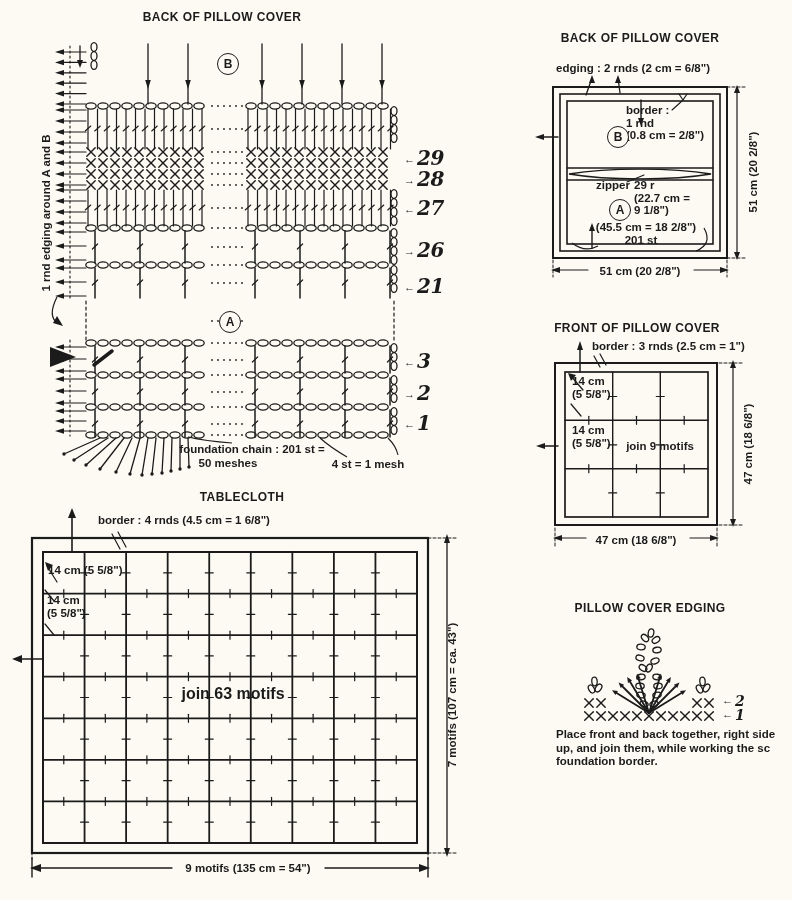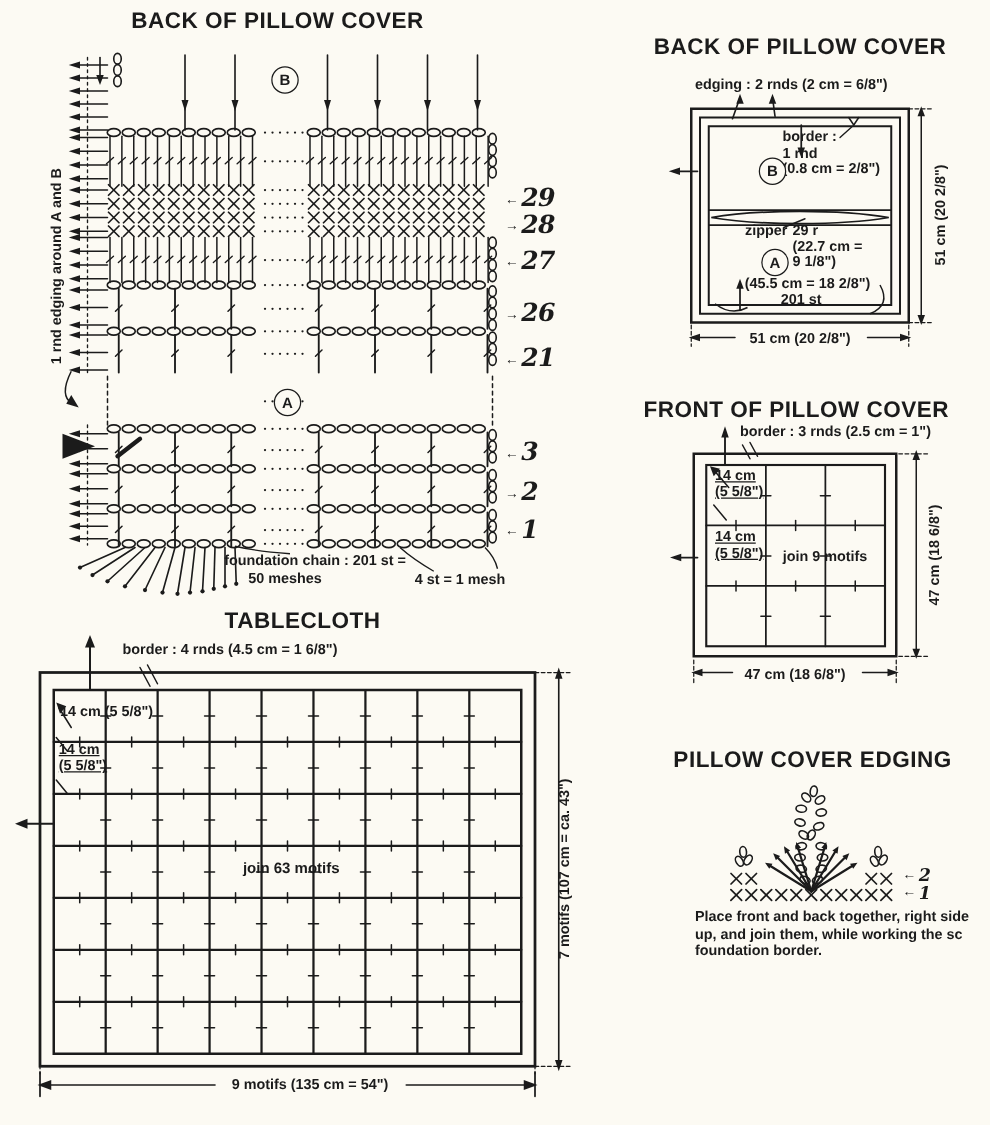--- a/index.html
+++ b/index.html
@@ -2,30 +2,30 @@
 <html><head>
 <meta charset="utf-8">
 <style>
   html,body{margin:0;padding:0;}
   body{font-family:"Liberation Sans",sans-serif;background:#e8e6e0;}
   .page{position:relative;width:792px;height:900px;background:#fcfaf3;overflow:hidden;color:#1b1b1b;}
   #gfx{position:absolute;left:0;top:0;}
   .lab{position:absolute;white-space:nowrap;font-weight:700;color:#1b1b1b;}
   .hlabel{position:absolute;white-space:nowrap;font-weight:700;transform:translate(-50%,-50%);color:#1b1b1b;}
   .vlabel{position:absolute;white-space:nowrap;font-weight:700;transform:translate(-50%,-50%) rotate(-90deg);color:#1b1b1b;}
-  .title{font-size:18px;letter-spacing:.4px;text-align:center;}
+  .title{font-size:12px;letter-spacing:.4px;text-align:center;}
   .t11{font-size:11.5px;}
-  .t12{font-size:12px;}
+  .t12{font-size:16px;}
   .circle-label{position:absolute;width:20px;height:20px;border:1.9px solid #1b1b1b;border-radius:50%;
     text-align:center;line-height:20px;font-size:12px;font-weight:700;background:#fcfaf3;}
   .rownum{position:absolute;white-space:nowrap;}
   .rarr{font-size:11px;font-weight:700;margin-right:2px;vertical-align:2px;}
   .rnum{font-family:"DejaVu Serif",serif;font-style:italic;font-weight:700;font-size:20px;letter-spacing:-.5px;}
   .rightblock{text-align:left;line-height:12.5px;}
-  .leftblock{line-height:13px;text-decoration:underline;}
+  .leftblock{line-height:13px;}
   .note{line-height:13.5px;}
   .note div{white-space:nowrap;}
 </style>
 </head>
 <body>
 
 <div class="page">
   <svg id="gfx" width="792" height="900" viewBox="0 0 792 900">
       <g>
         <line x1="80" y1="46" x2="80" y2="62" stroke="#1b1b1b" stroke-width="1.3" stroke-linecap="round"></line>

